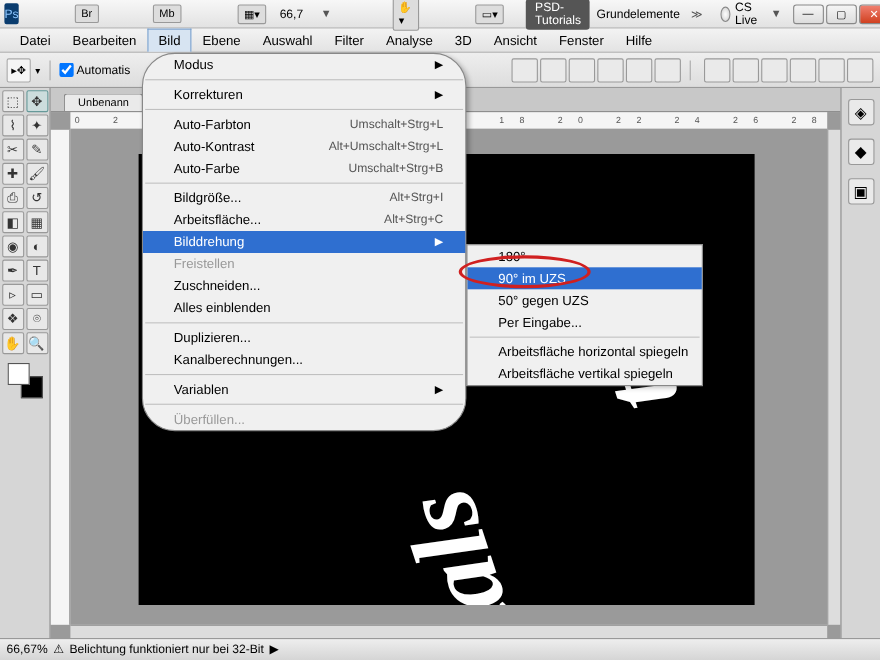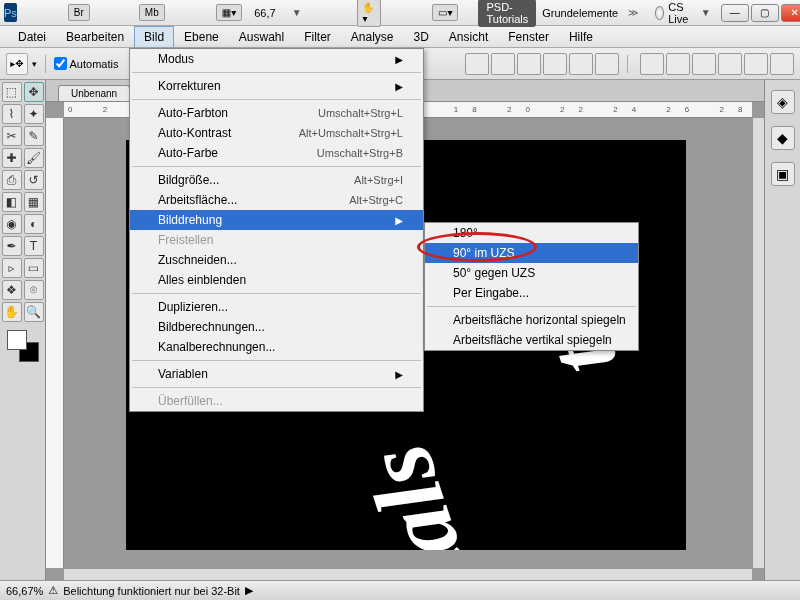--- a/index.html
+++ b/index.html
@@ -182,21 +182,21 @@
   </div>
 </div>
 
 <div class="statusbar">
   <span>66,67%</span>
   <span>⚠</span>
   <span>Belichtung funktioniert nur bei 32-Bit</span>
   <span>▶</span>
 </div>
 
-<div class="menu-panel" id="menu-bild" style="top:48px; left:129px; width:295px;">
+<div class="menu-panel" id="menu-bild" style="top:48px; left:129px; width:295px;border-radius:30px;">
     <div class="menu-row">
       <span>Modus</span>
       <span class="menu-arrow">▶</span>
     </div>
     <div class="menu-sep"></div>
     <div class="menu-row">
       <span>Korrekturen</span>
       <span class="menu-arrow">▶</span>
     </div>
     <div class="menu-sep"></div>
@@ -232,23 +232,20 @@
       <span>Zuschneiden...</span>
     </div>
     <div class="menu-row">
       <span>Alles einblenden</span>
     </div>
     <div class="menu-sep"></div>
     <div class="menu-row">
       <span>Duplizieren...</span>
     </div>
     <div class="menu-row">
-      <span>Bildberechnungen...</span>
-    </div>
-    <div class="menu-row">
       <span>Kanalberechnungen...</span>
     </div>
     <div class="menu-sep"></div>
     <div class="menu-row">
       <span>Variablen</span>
       <span class="menu-arrow">▶</span>
     </div>
     <div class="menu-sep"></div>
     <div class="menu-row disabled">
       <span>Überfüllen...</span>

